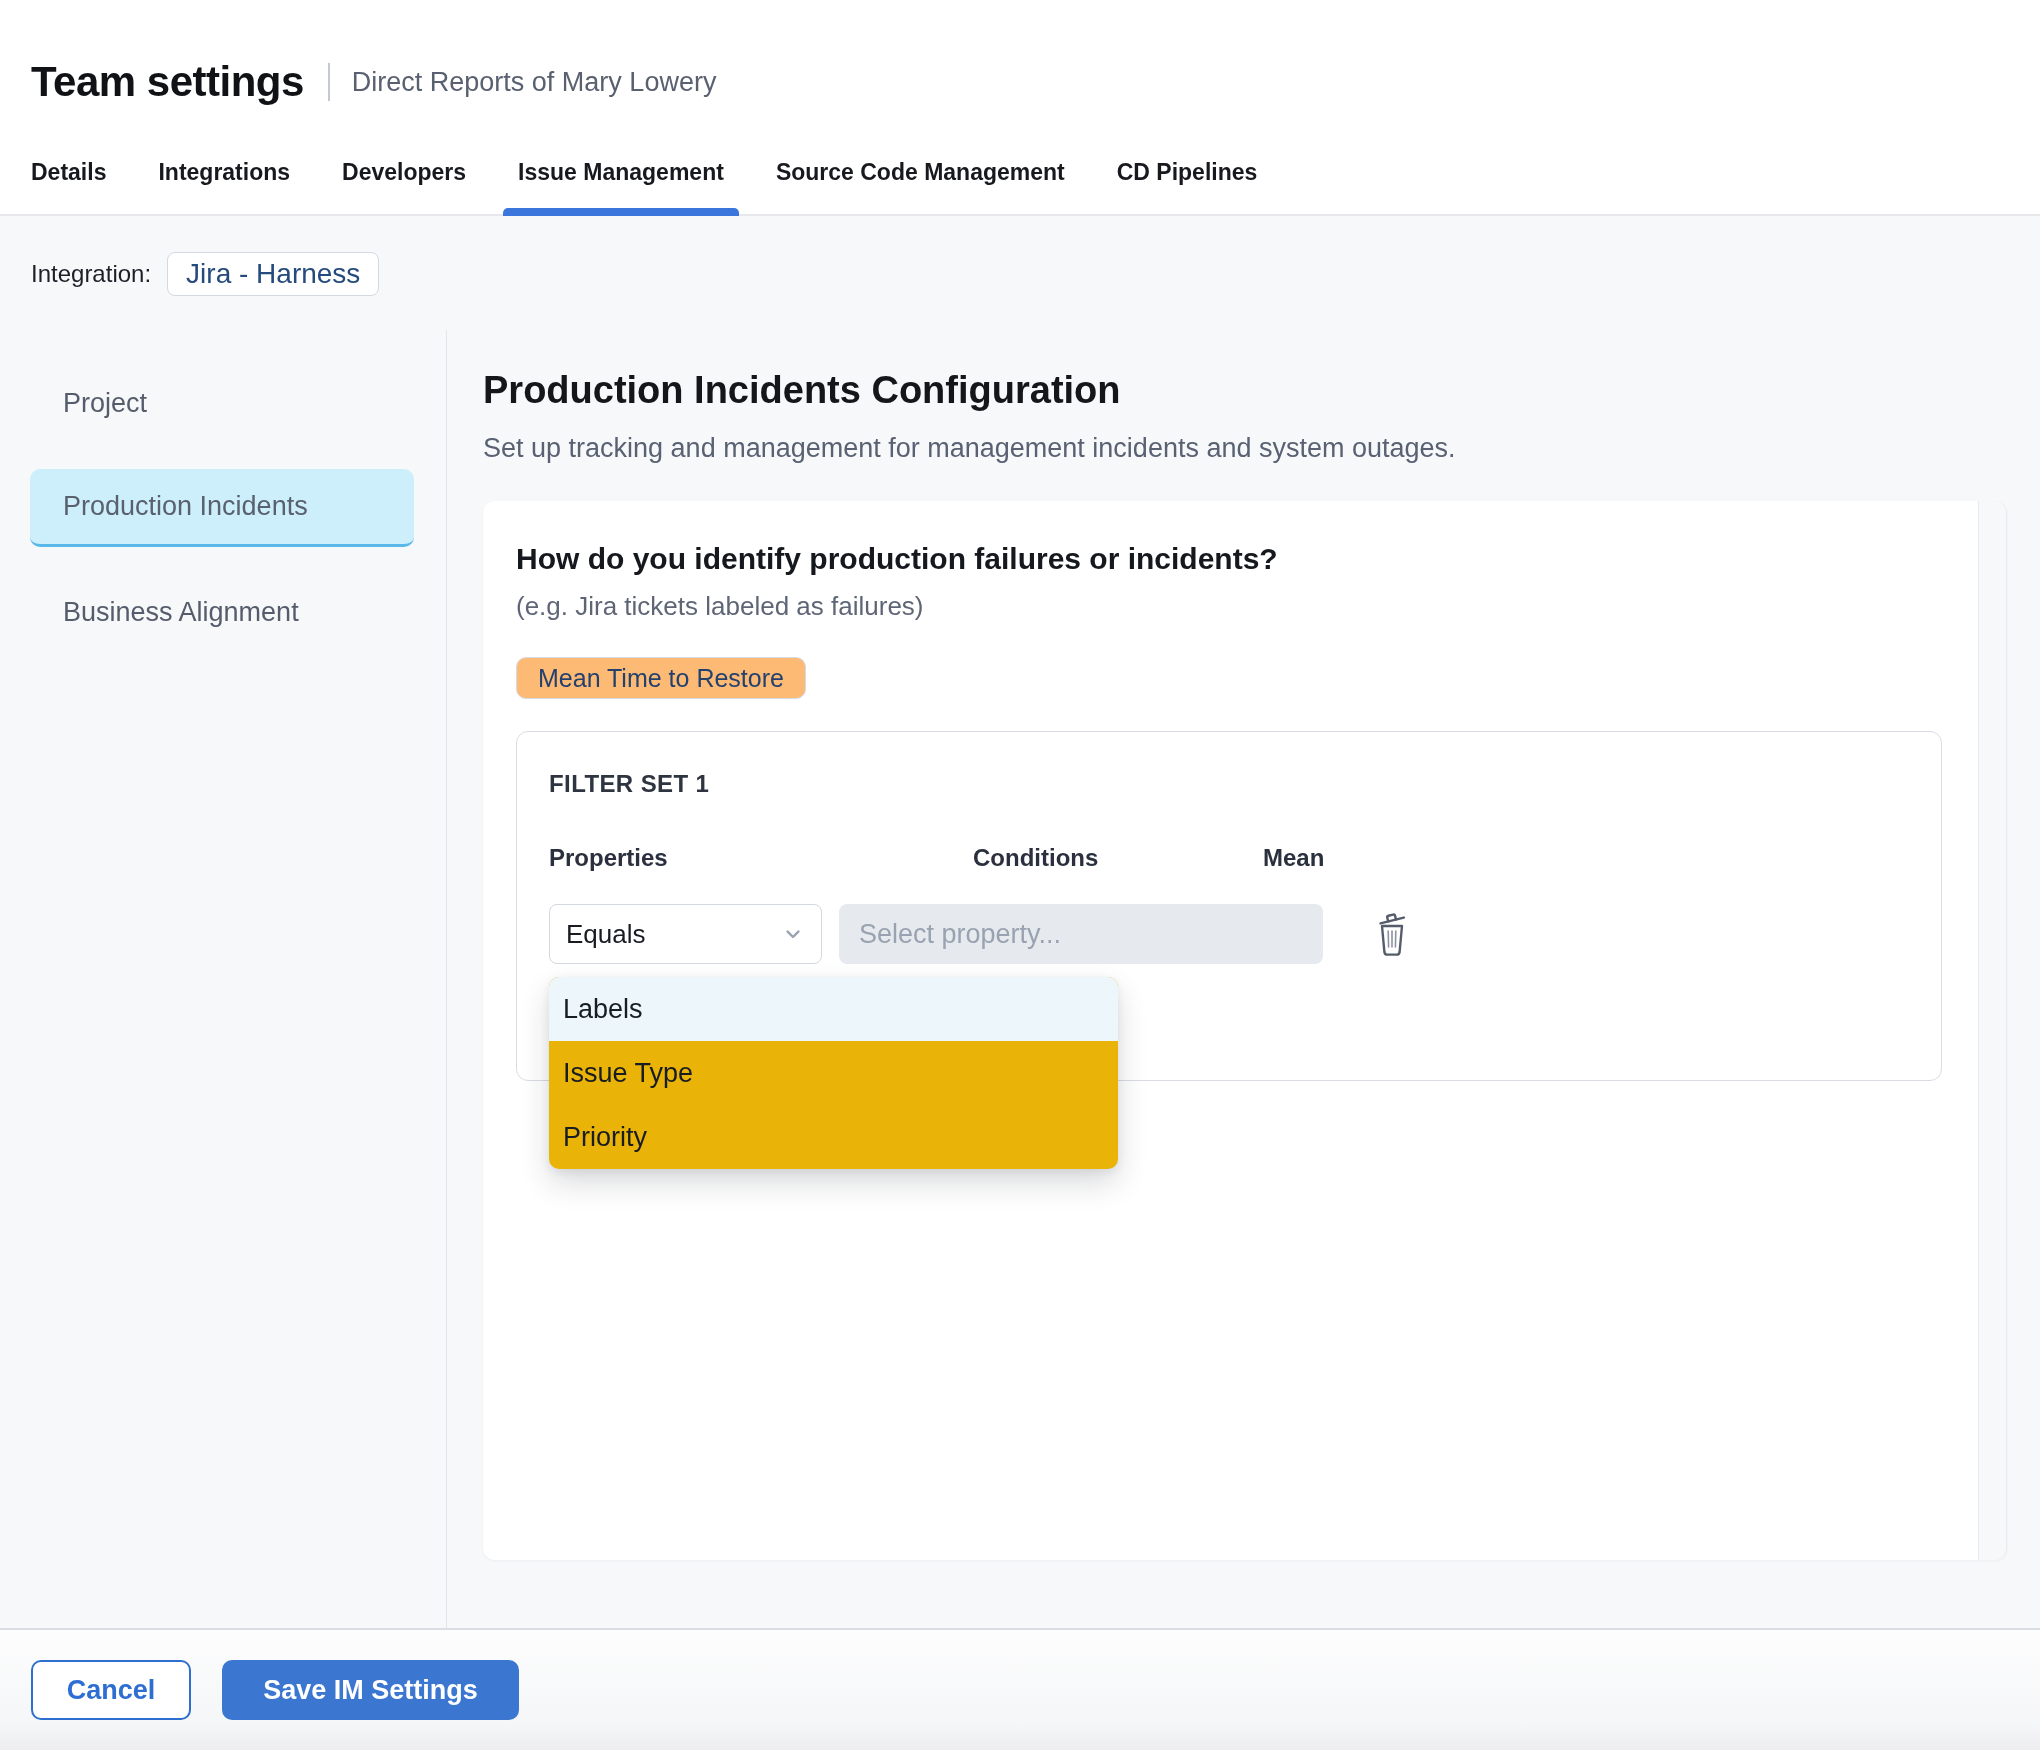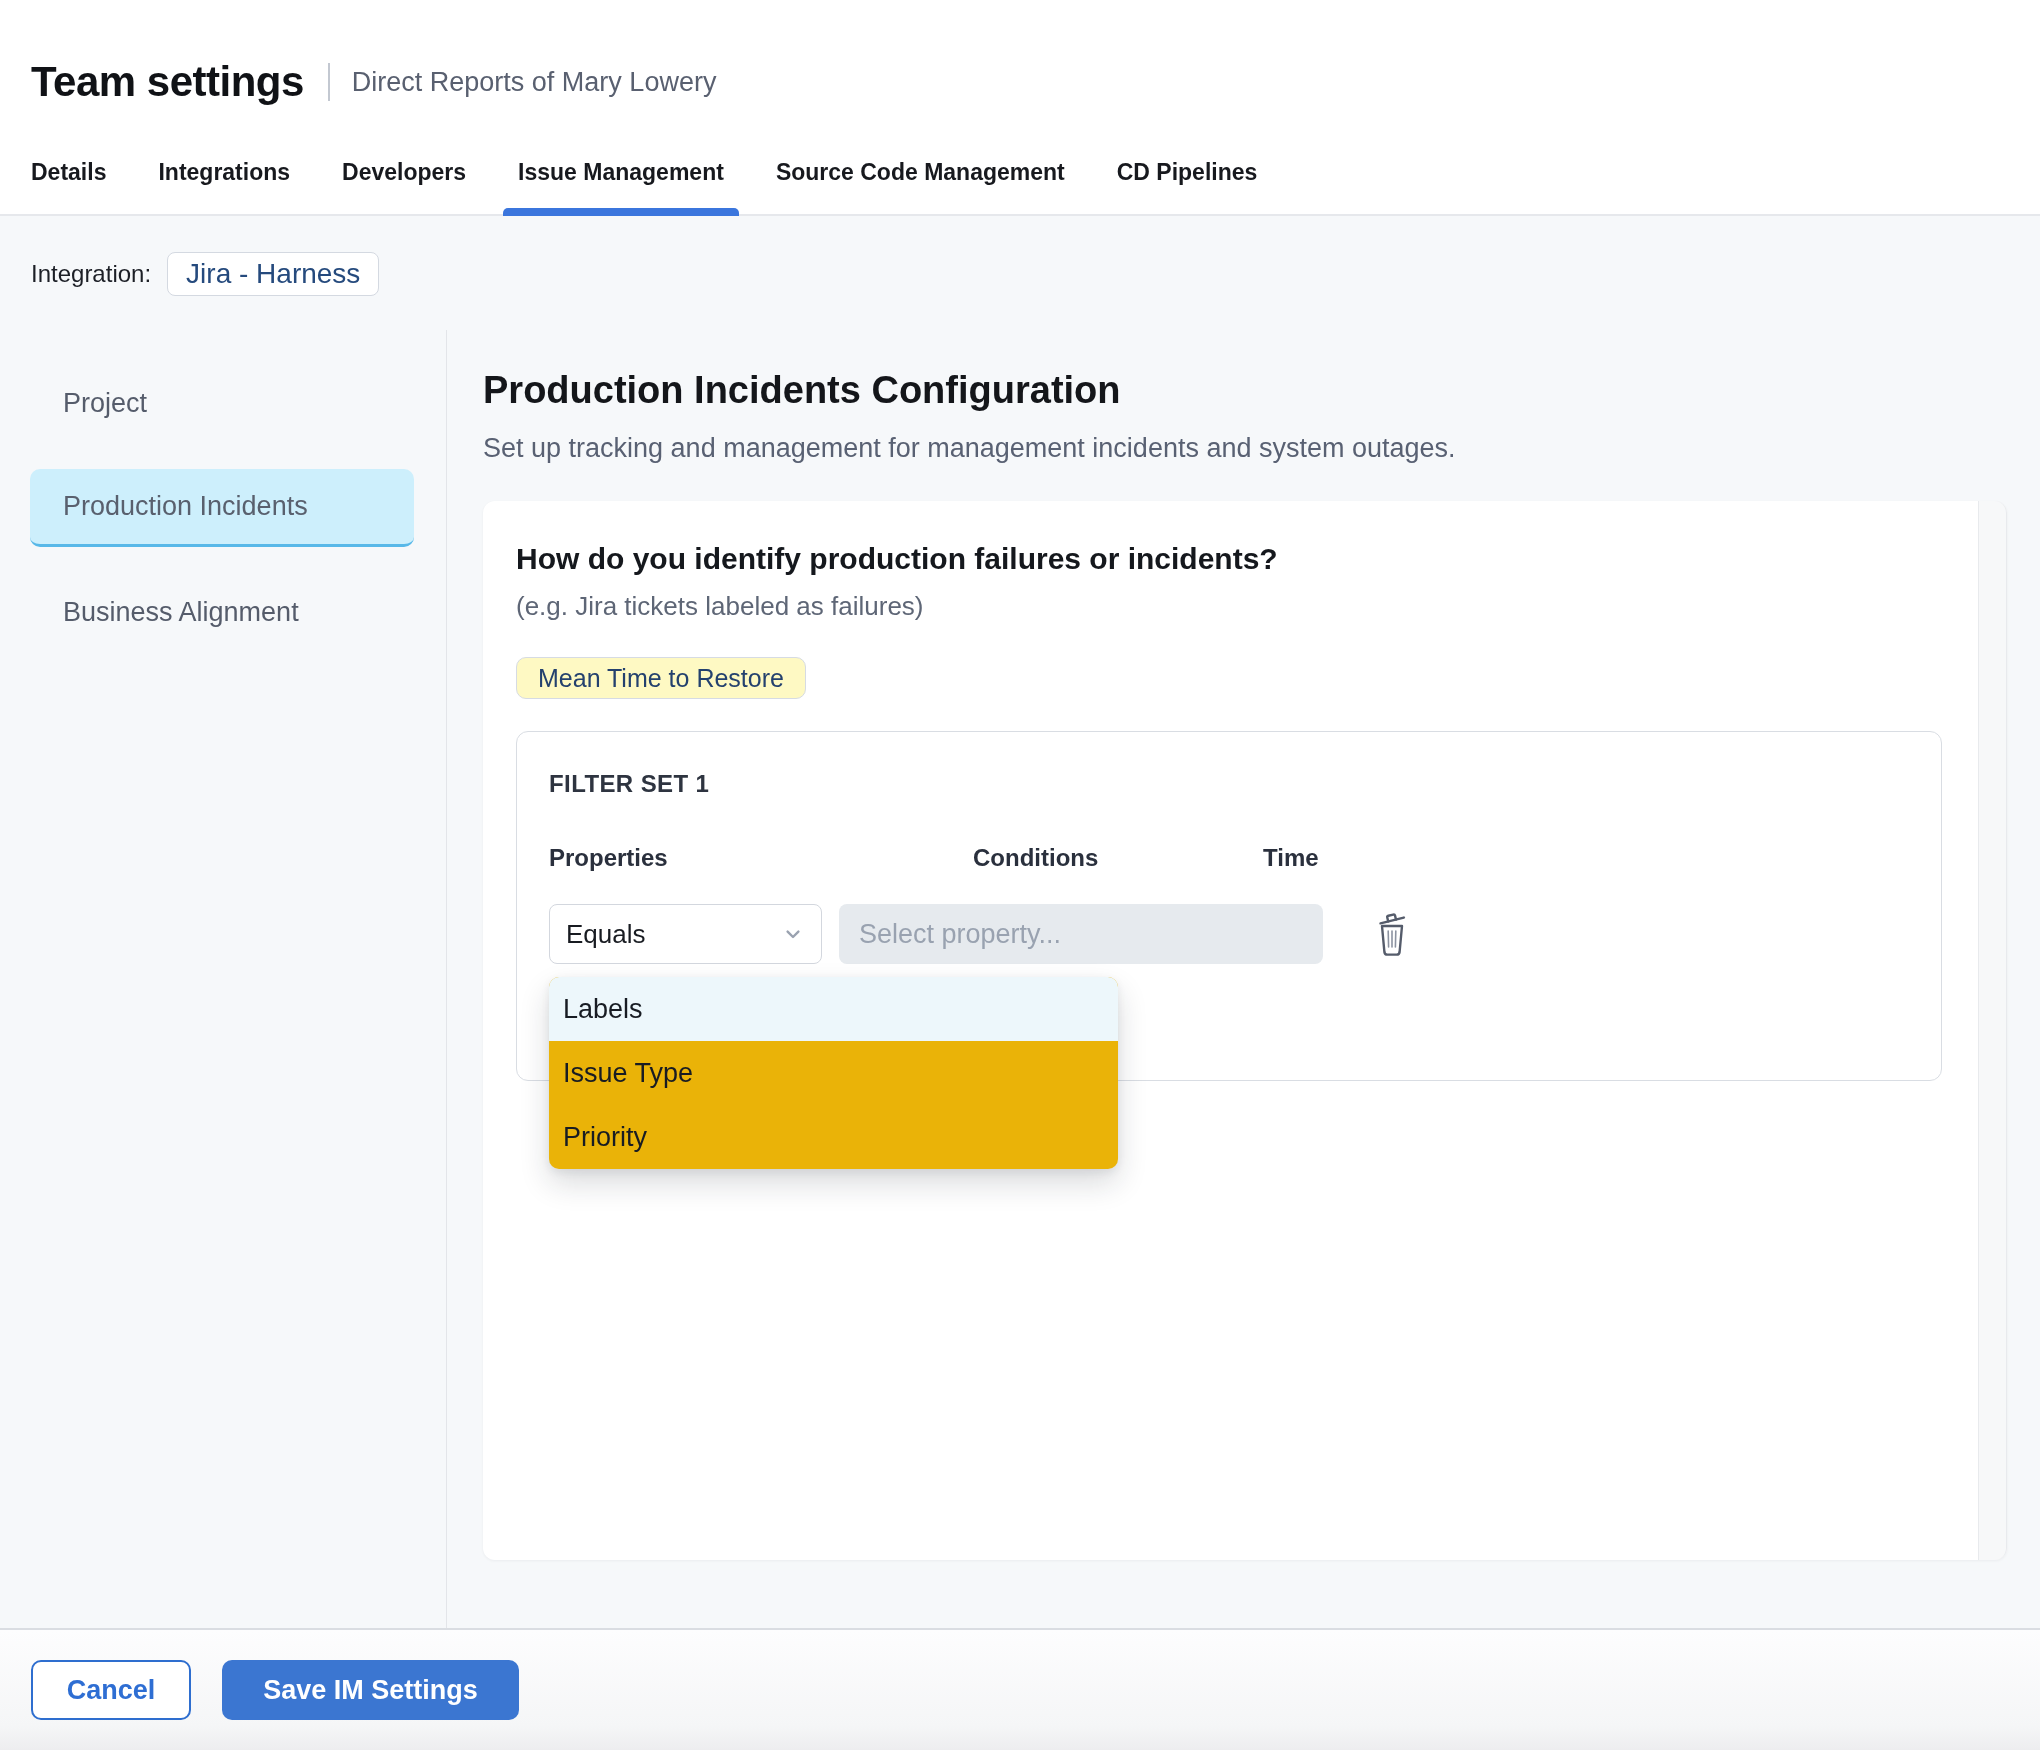--- a/index.html
+++ b/index.html
@@ -45,21 +45,21 @@
 
   .panel { margin-top:37px; height:1059px; background:#fff; border-radius:12px; position:relative;
            box-shadow:0 1px 3px rgba(20,24,32,0.05); padding:40px 62px 0 33px; }
   .panel-scrollbar { position:absolute; top:0; right:0; bottom:0; width:29px; background:#f7f8f9;
            border-left:1px solid #e8eaed; border-right:1px solid #e8eaed; border-radius:0 12px 12px 0; }
 
   .question { font-size:30px; font-weight:700; color:#15181d; line-height:36px; }
   .hint { font-size:26px; color:#5e6676; margin-top:14px; line-height:30px; }
 
   .metric-tab { display:inline-flex; align-items:center; margin-top:36px; height:42px; padding:0 21px;
-    background:#fef9c3; border:1px solid #d6dbe3; border-radius:10px; font-size:25px; color:#24416e; cursor:pointer; }
+    background:#fdba74; border:1px solid #d6dbe3; border-radius:10px; font-size:25px; color:#24416e; cursor:pointer; }
 
   
   .filter-card { margin-top:32px; width:1426px; height:350px; border:1px solid #d9dde3; border-radius:12px;
                  padding:38px 0 0 32px; position:relative; background:#fff; }
   .filter-title { font-size:24px; font-weight:700; color:#2e3440; letter-spacing:0.4px; }
   .filter-headers { display:flex; margin-top:46px; font-size:24px; font-weight:700; color:#2a303d; }
   .col-prop { width:424px; } .col-cond { width:290px; } .col-val { flex:1; }
 
   .filter-controls { display:flex; align-items:center; margin-top:32px; }
   .select-box { height:60px; border-radius:8px; display:flex; align-items:center; background:#fff; cursor:pointer; }
@@ -144,21 +144,21 @@
 
           <div class="metric-tab">Mean Time to Restore</div>
 
           
           <div class="filter-card">
             <div class="filter-title">FILTER SET 1</div>
 
             <div class="filter-headers">
               <div class="col-prop">Properties</div>
               <div class="col-cond">Conditions</div>
-              <div class="col-val">Time</div>
+              <div class="col-val">Mean</div>
             </div>
 
             <div class="filter-controls">
 
 
               <div class="select-box cond-select">
                 <span class="select-value">Equals</span>
                 <svg class="chev" width="24" height="24" viewBox="0 0 20 20">
                   <path d="M5.5 8 L10 12.5 L14.5 8" fill="none" stroke="#9aa2b0" stroke-width="2" stroke-linecap="round" stroke-linejoin="round"></path>
                 </svg>

